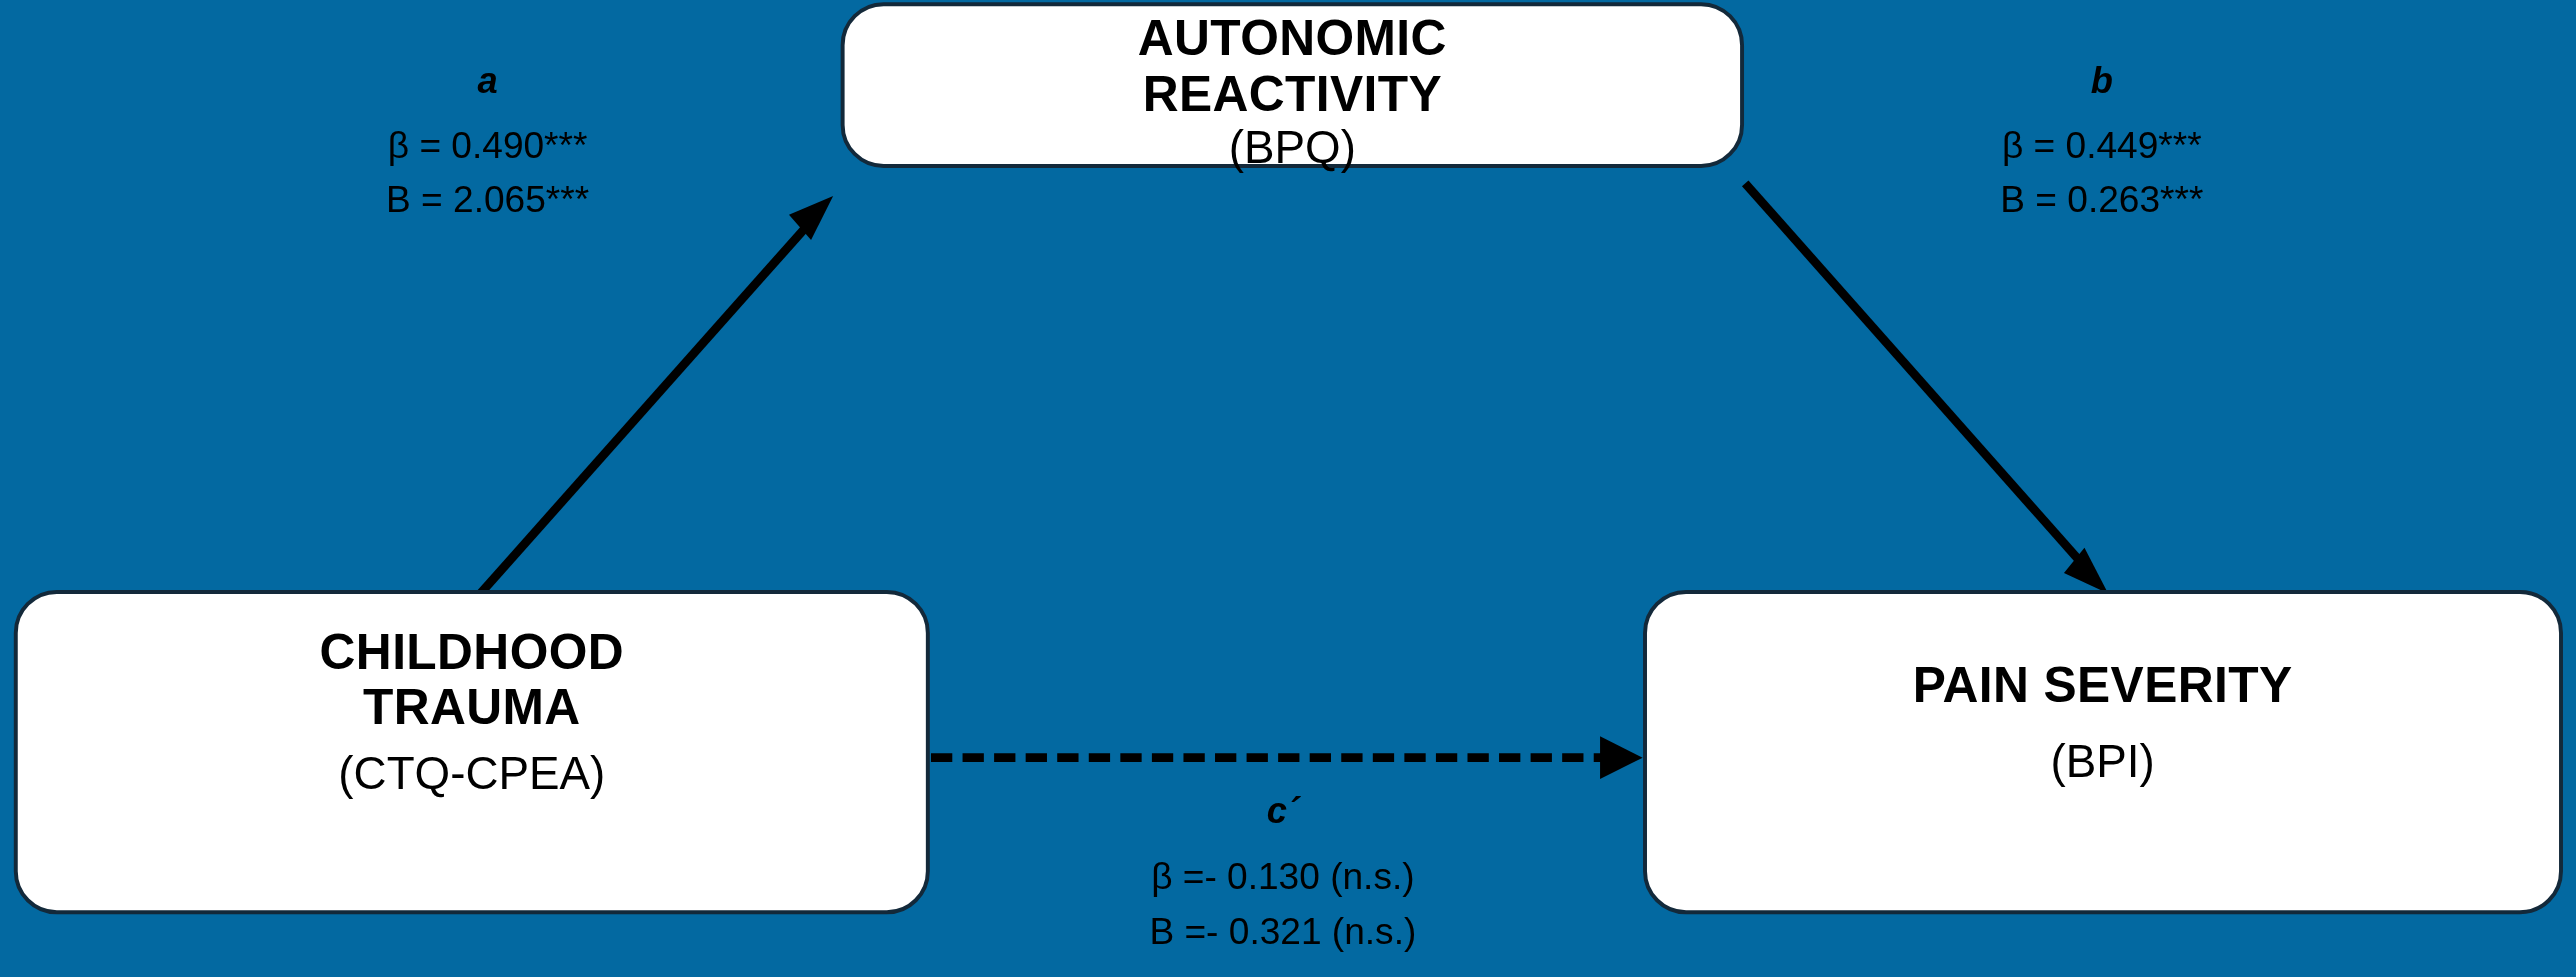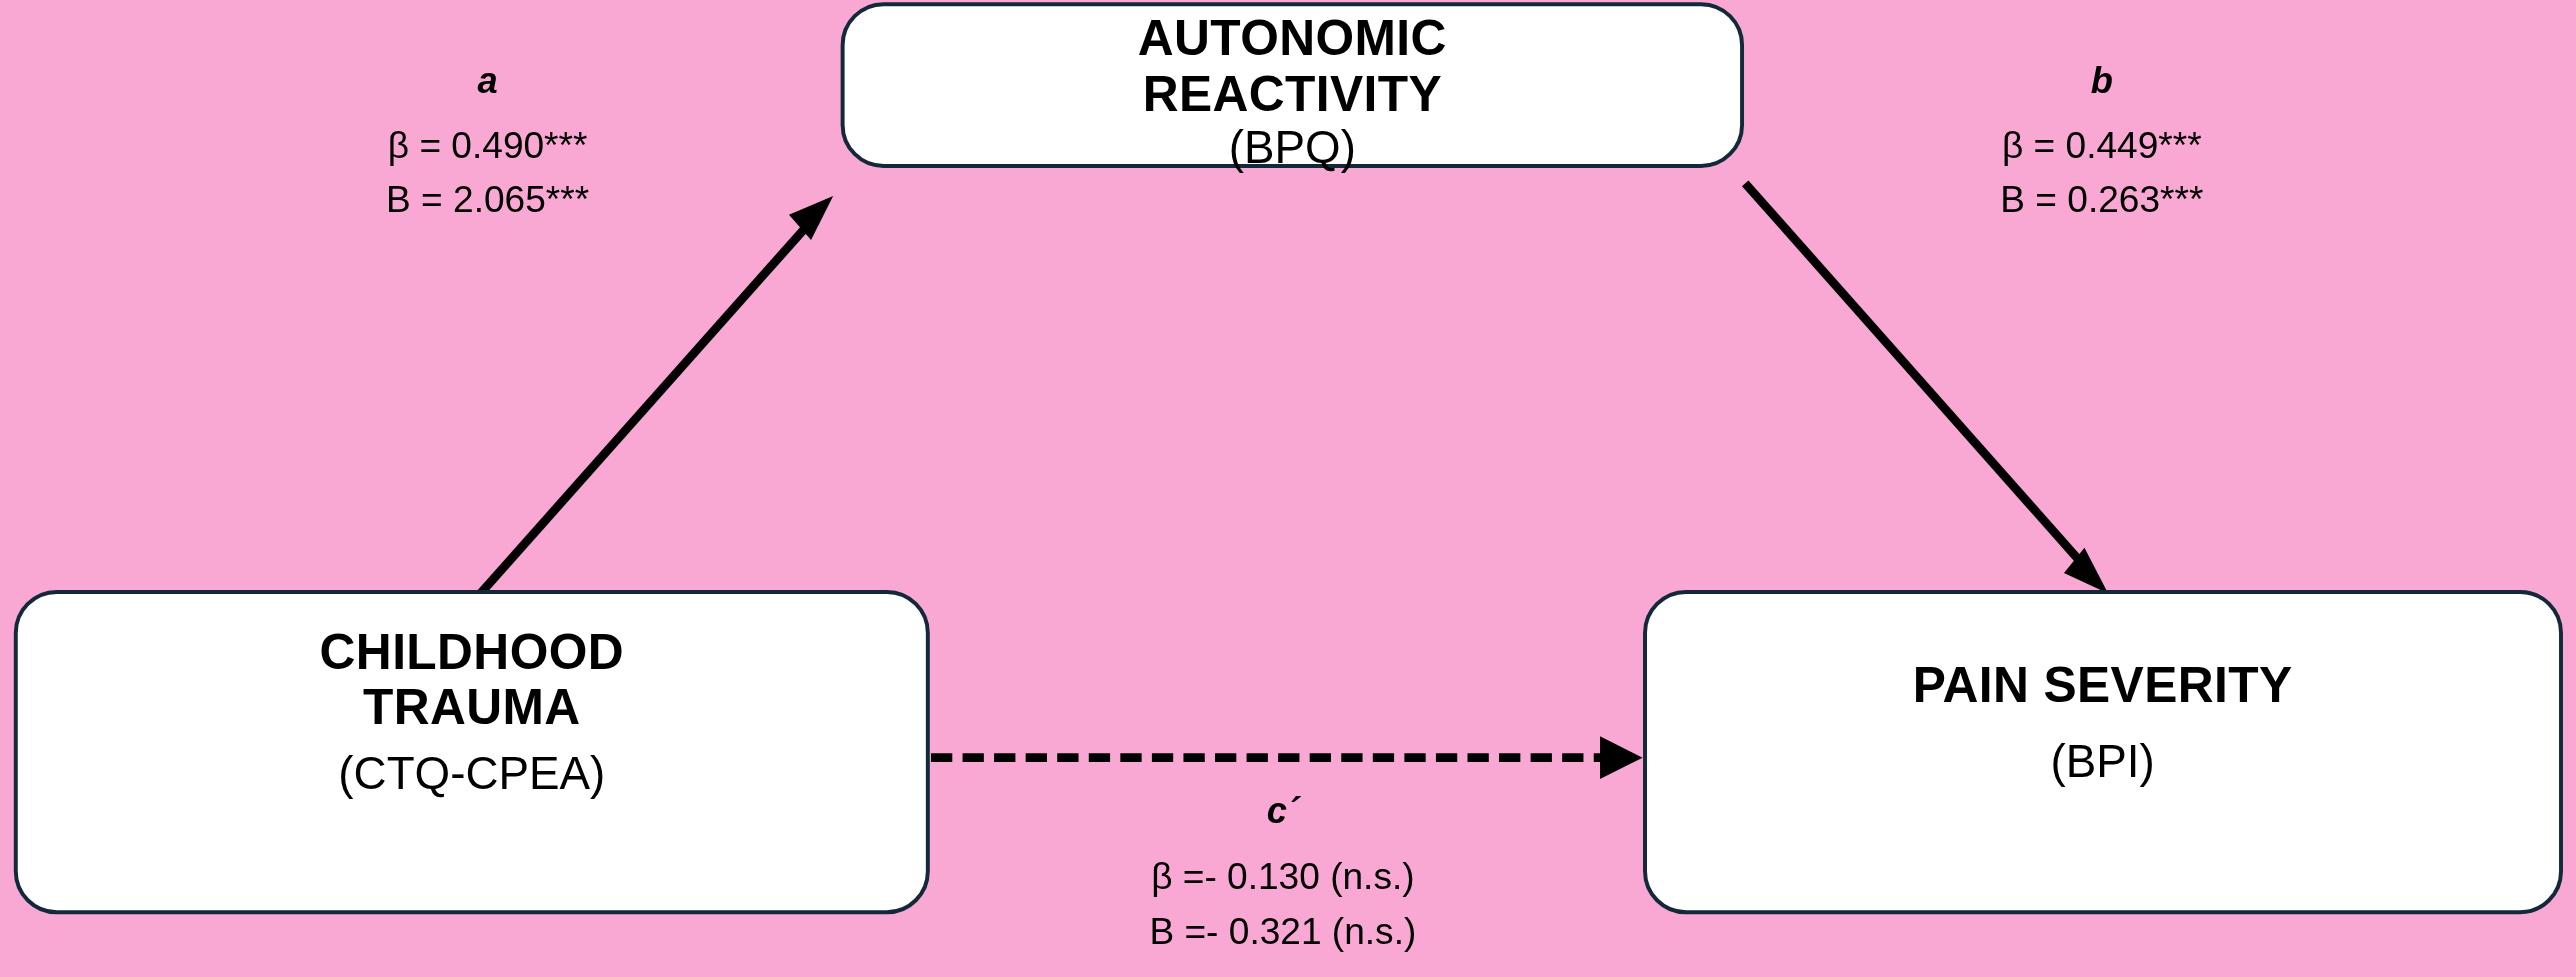--- a/index.html
+++ b/index.html
@@ -11,21 +11,21 @@
   body {
     width: 2576px;
     height: 978px;
     overflow: hidden;
     font-family: "Liberation Sans", sans-serif;
   }
   #diagram-root {
     position: relative;
     width: 2576px;
     height: 978px;
-    background: #f9a8d4;
+    background: #0369a1;
   }
   svg#mediation-svg {
     display: block;
     width: 2576px;
     height: 978px;
   }
   .node-box {
     fill: #ffffff;
     stroke: #13293a;
     stroke-width: 5;

